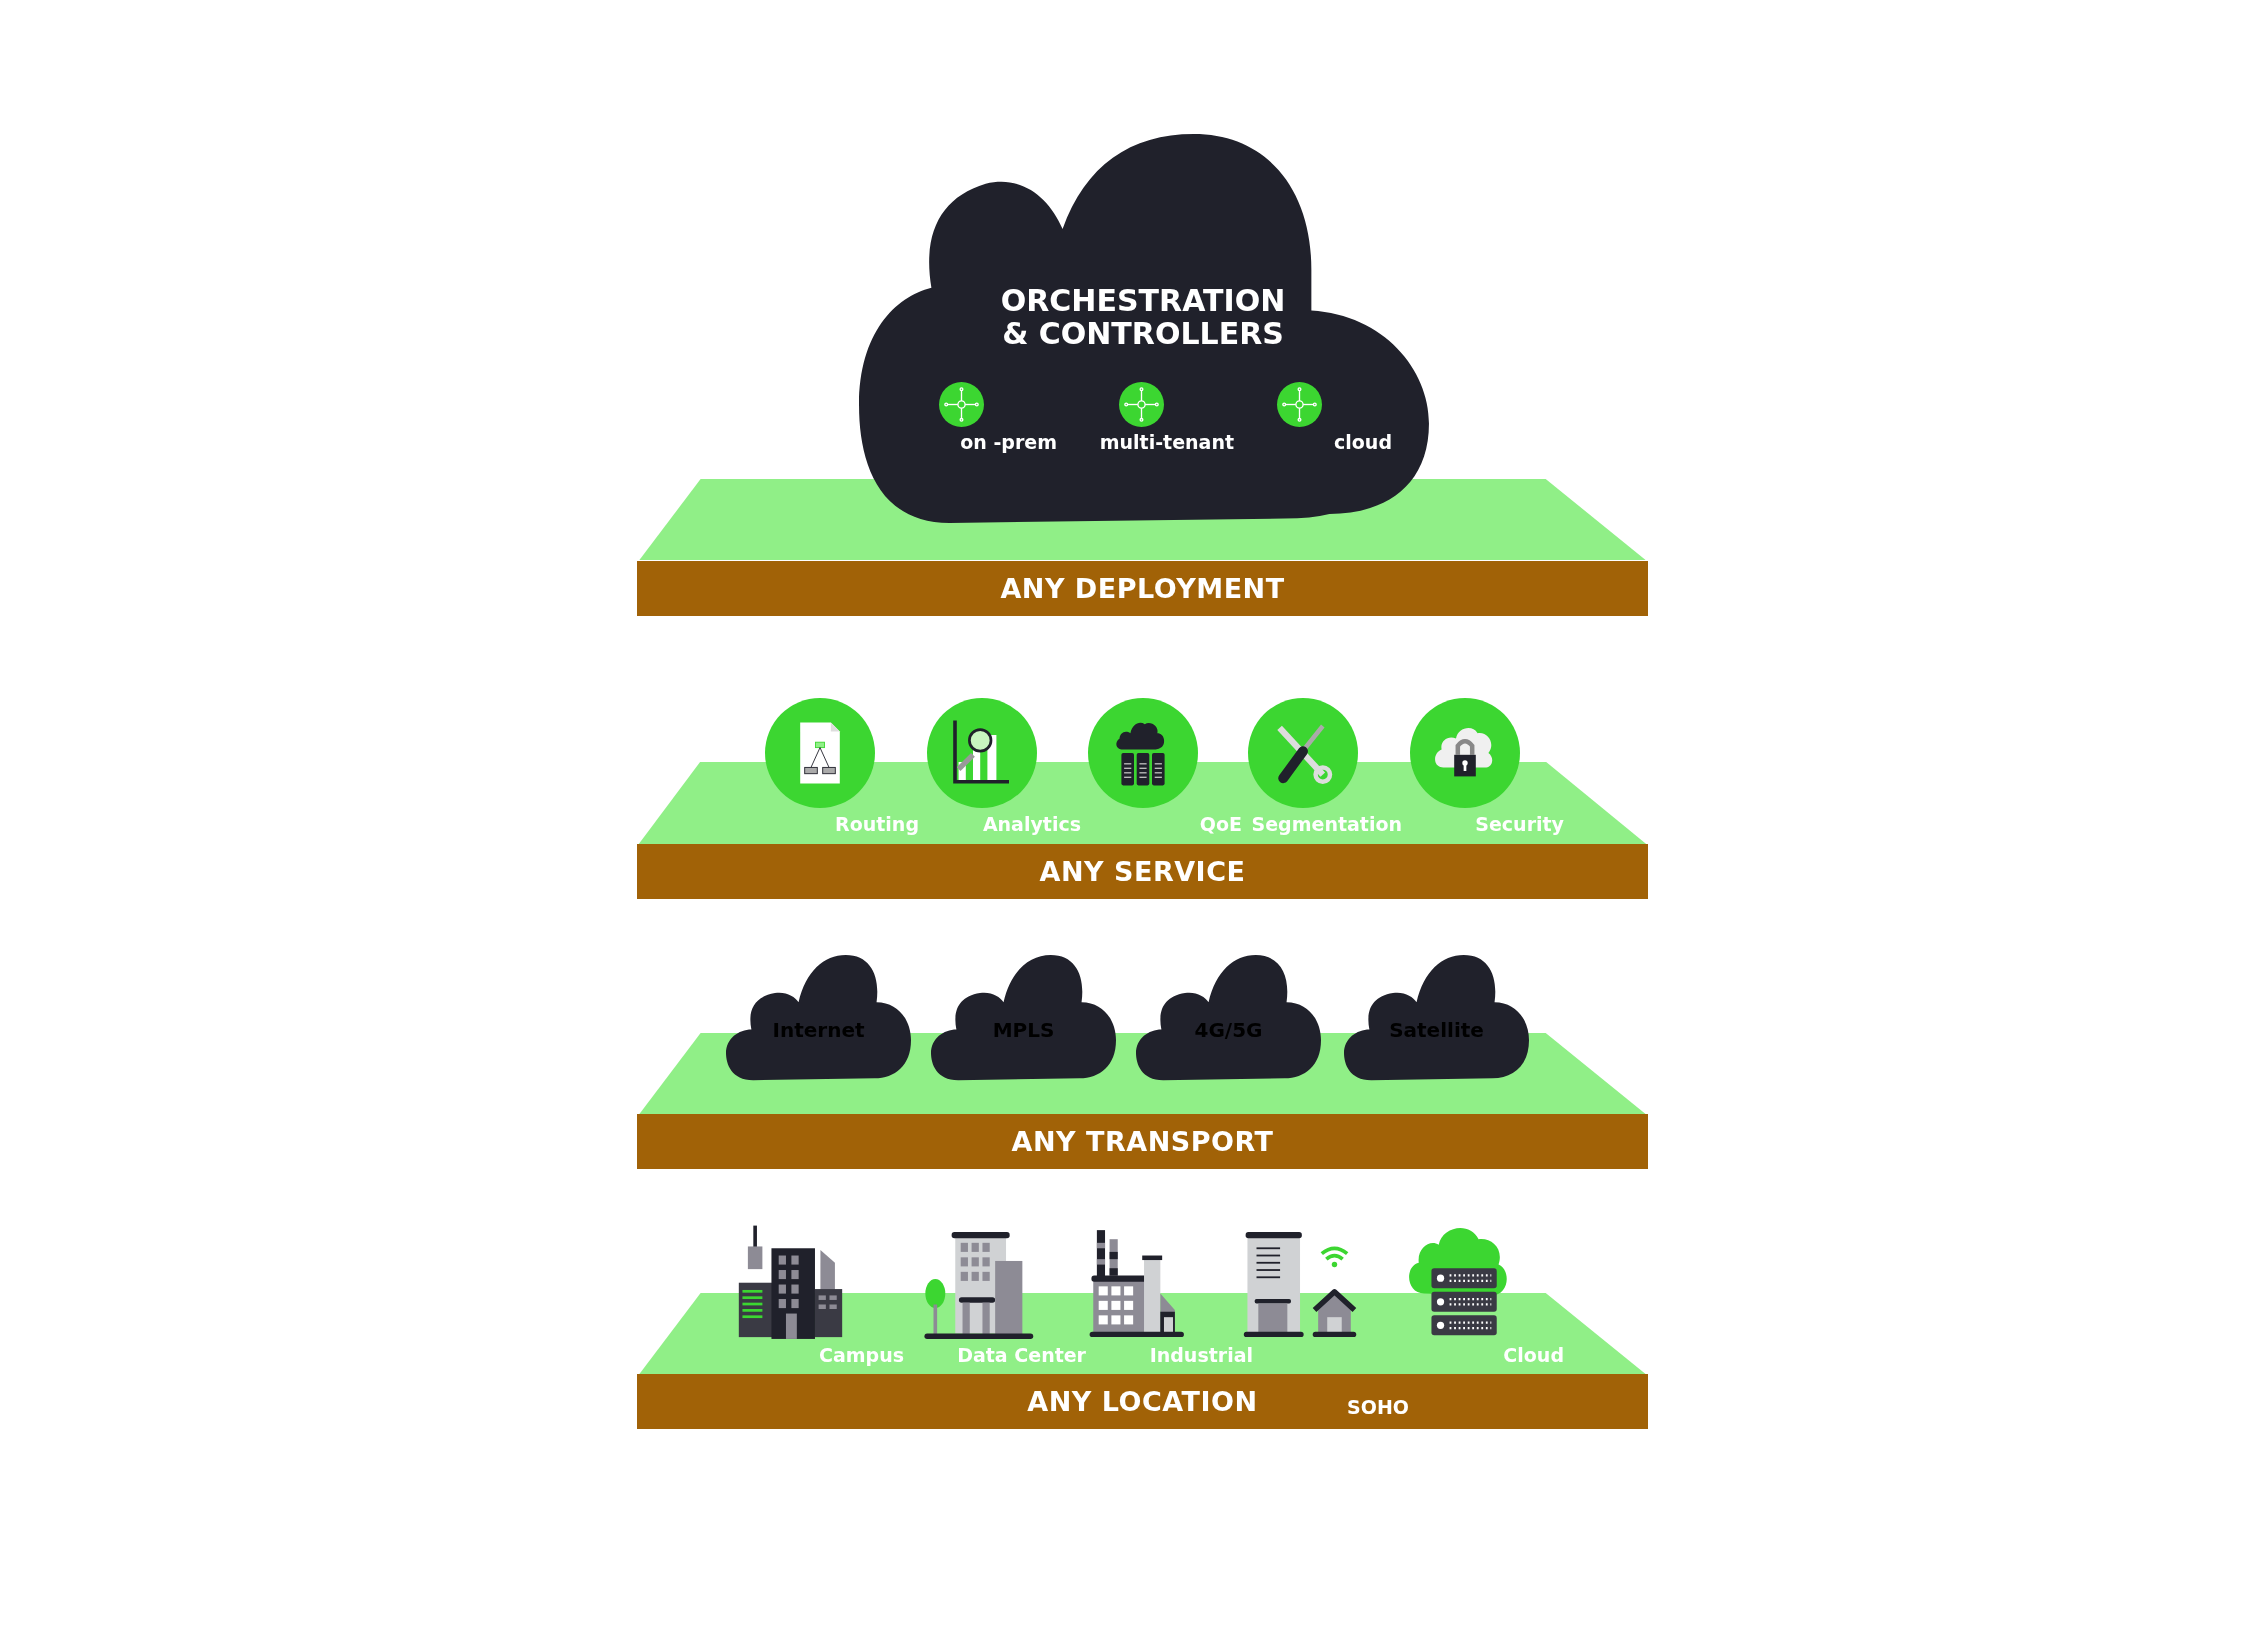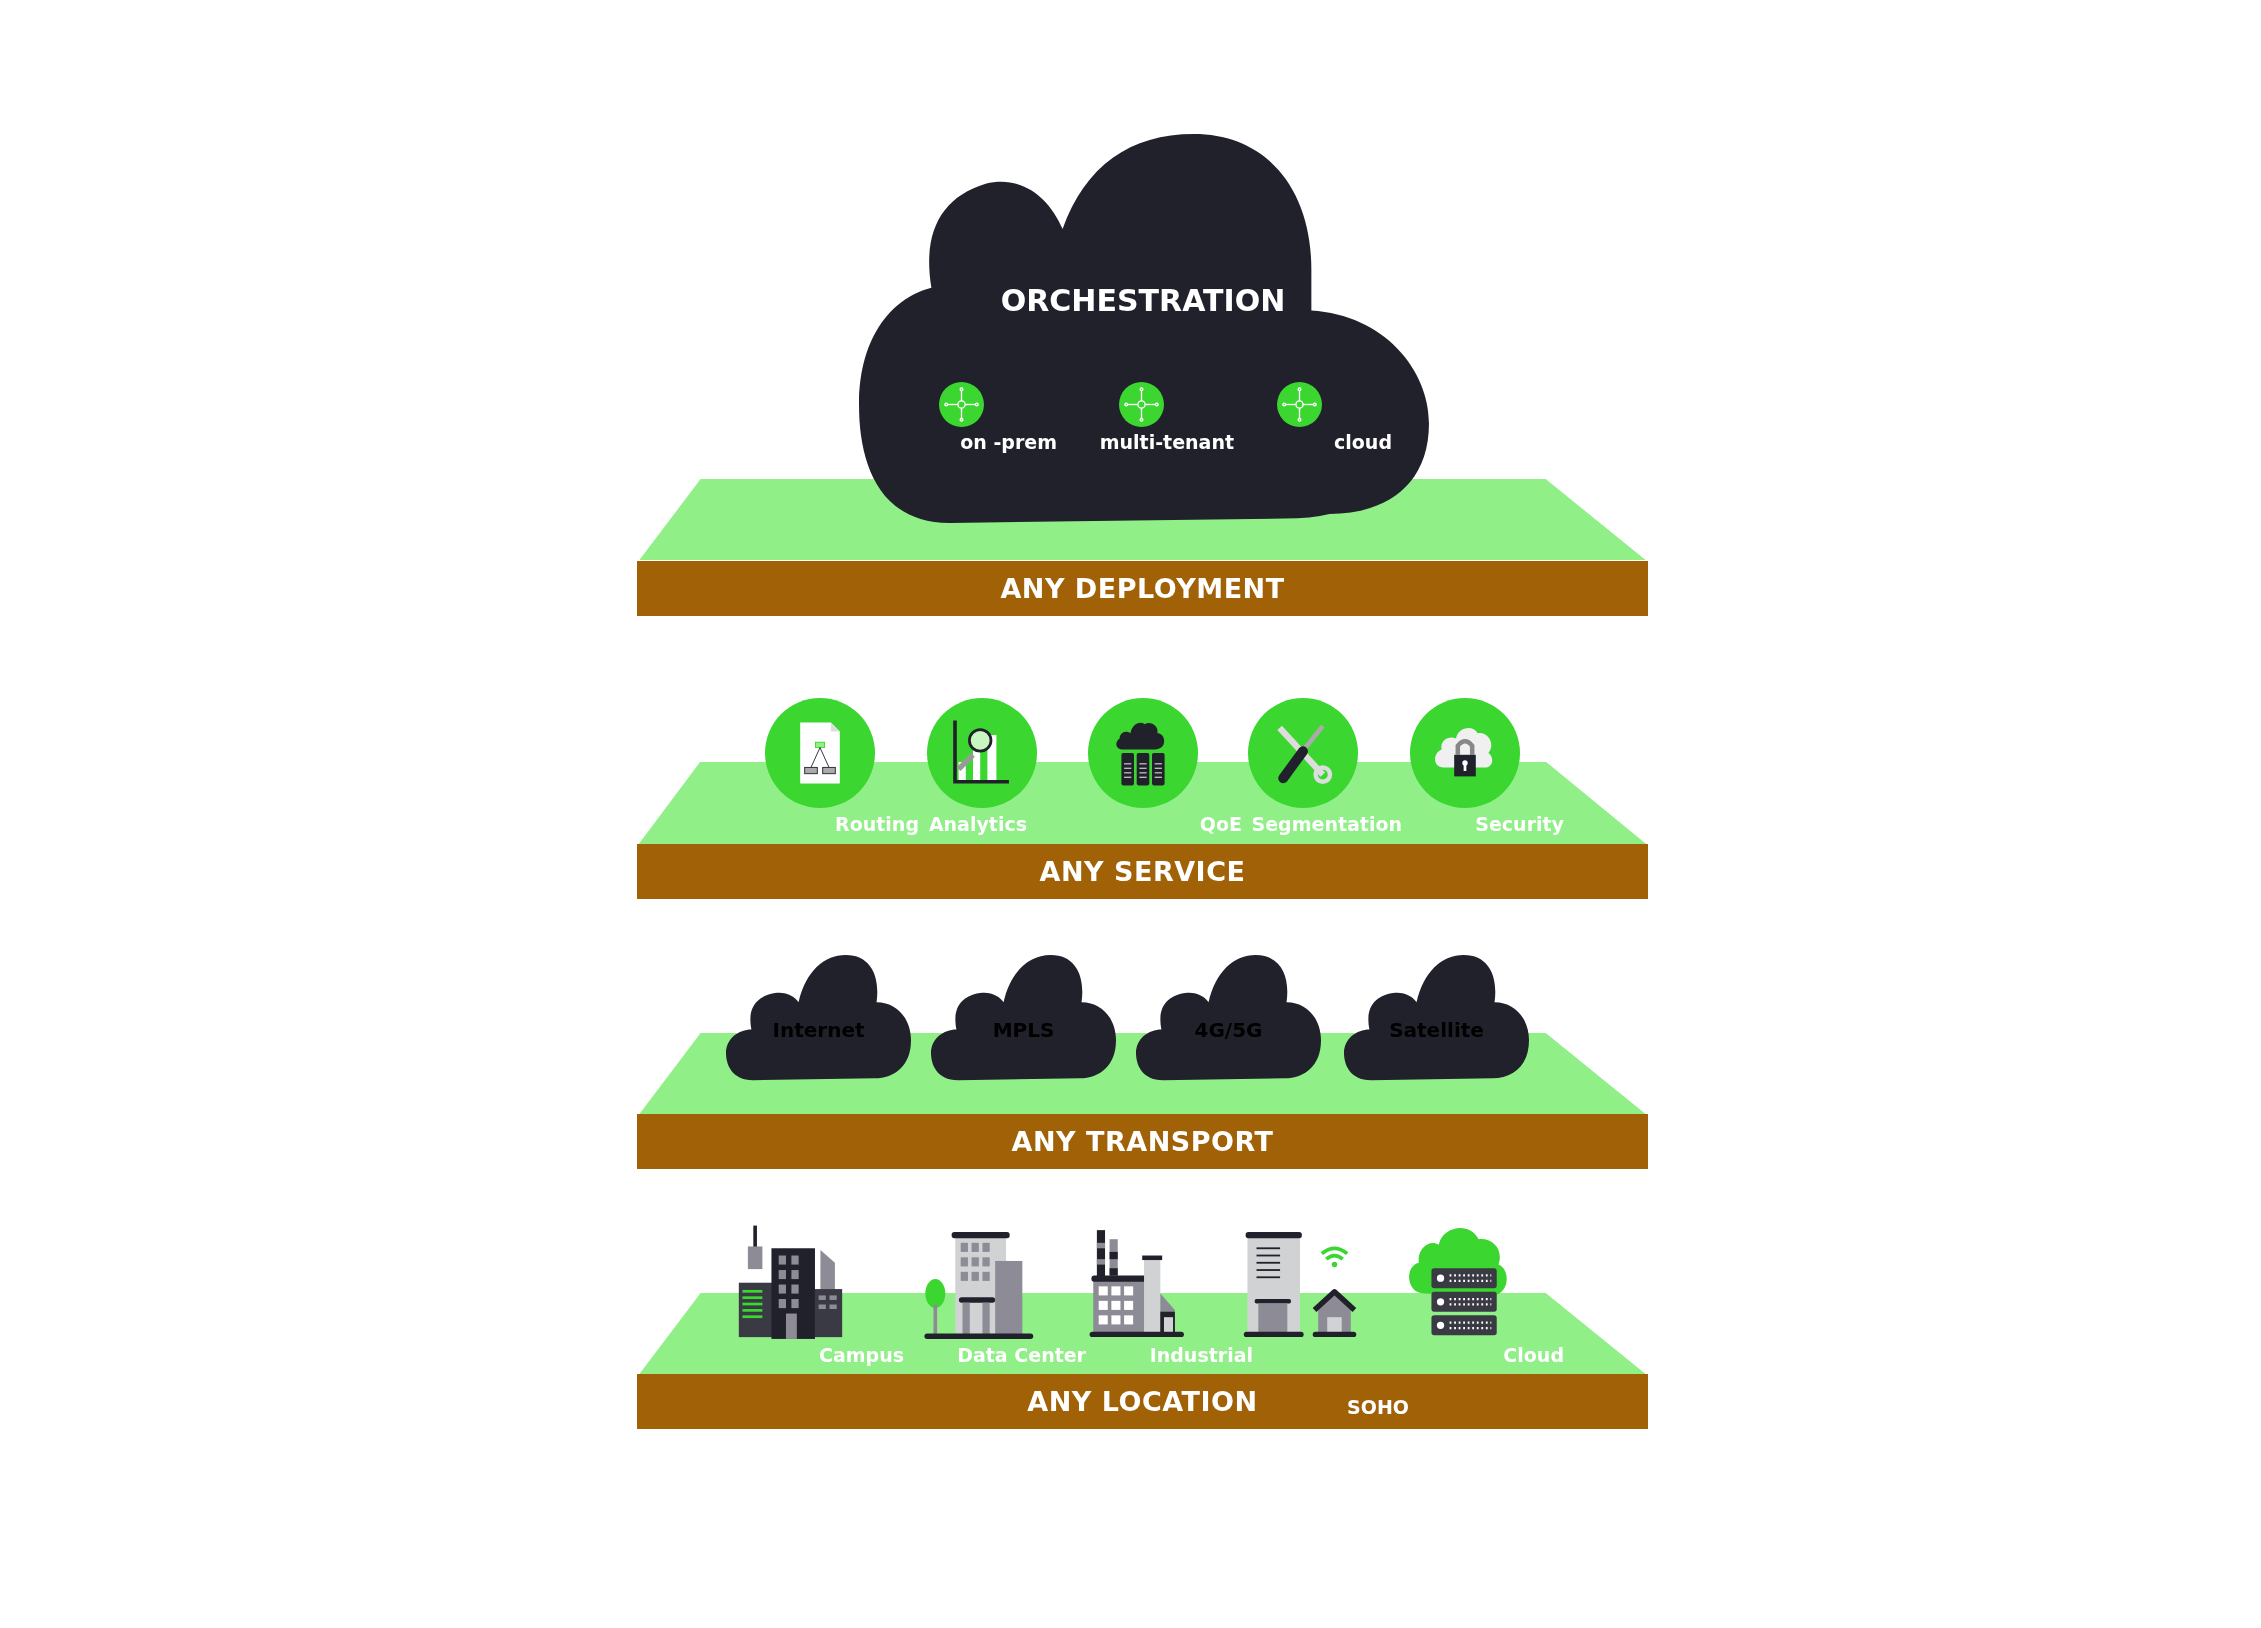--- a/index.html
+++ b/index.html
@@ -26,20 +26,21 @@
         <polygon points="68,0 1007,0 1118,90 0,90" fill="#90ef87"></polygon>
       </svg>
   </div>
   <div class="layer-front" style="top:561px">ANY DEPLOYMENT</div>
 
   <svg class="abs" style="left:859px;top:134px" width="570" height="389" viewBox="0 0 630 430">
     <path d="M 100 430 C 20 430 0 360 0 300 C 0 220 40 180 80 170 C 70 110 90 70 140 55 C 180 45 210 70 225 105 C 250 35 300 0 370 0 C 450 0 500 60 500 150 L 500 195 C 580 200 630 260 630 320 C 630 390 580 420 520 420 Q 500 425 470 425 Z" fill="#20212b"></path>
   </svg>
   <div class="abs" style="left:905px;width:476px;top:284px;text-align:center;color:#fff;font-weight:bold;font-size:30px;line-height:33px;">
     <div>ORCHESTRATION</div>
+    <div>&amp; CONTROLLERS</div>
   </div>
 
   <div class="dep-icon" style="left:962px;top:382px">
     <svg width="45" height="45" viewBox="0 0 50 50">
         <g stroke="#fff" stroke-width="1.5" fill="none">
           <circle cx="25" cy="25" r="4"></circle>
           <line x1="25" y1="9" x2="25" y2="21"></line>
           <line x1="25" y1="29" x2="25" y2="41"></line>
           <line x1="9" y1="25" x2="21" y2="25"></line>
           <line x1="29" y1="25" x2="41" y2="25"></line>
@@ -152,21 +153,21 @@
     <svg width="72" height="72" viewBox="0 0 80 80">
       <path d="M16 56 C4 56 4 40 14 36 C12 26 22 20 30 24 C32 12 48 8 54 18 C66 16 74 30 66 40 C74 46 70 58 60 56 Z" fill="#f0f0f0"></path>
       <path d="M32 42 L32 32 Q40 22 48 32 L48 42" fill="none" stroke="#888" stroke-width="5"></path>
       <rect x="28" y="42" width="24" height="24" fill="#20212b"></rect>
       <circle cx="40" cy="51" r="3" fill="#fff"></circle>
         <rect x="38.5" y="51" width="3" height="9" fill="#fff"></rect>
     </svg>
   </div>
 
   <div class="lbl" style="left:820px;top:813px">Routing</div>
-  <div class="lbl" style="left:928px;top:813px">Analytics</div>
+  <div class="lbl" style="left:982px;top:813px">Analytics</div>
   <div class="lbl" style="left:1143px;top:813px">QoE</div>
   <div class="lbl" style="left:1303px;top:813px">Segmentation</div>
   <div class="lbl" style="left:1465px;top:813px">Security</div>
 </div>
 
 <div>
   <div class="layer-top" style="top:1033px">
     <svg width="1011" height="81" viewBox="0 0 1118 90">
         <polygon points="68,0 1007,0 1118,90 0,90" fill="#90ef87"></polygon>
       </svg>

